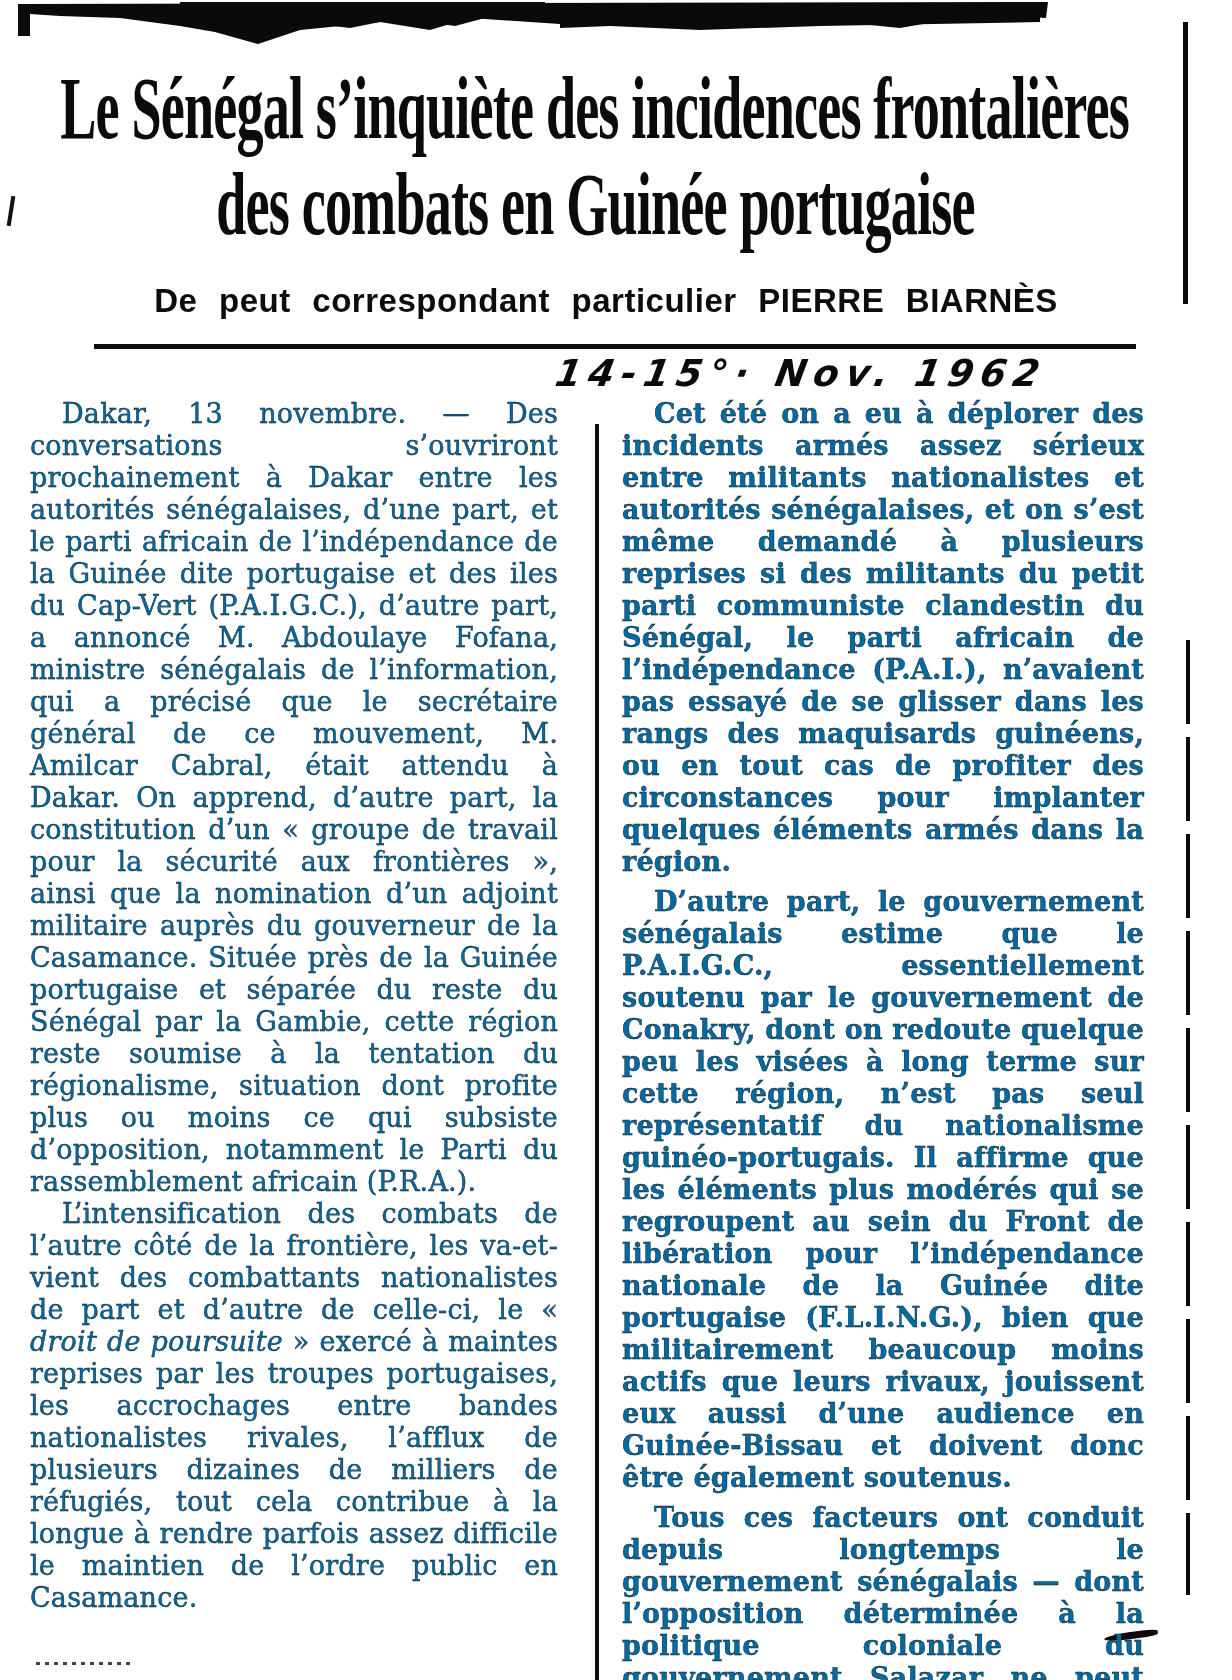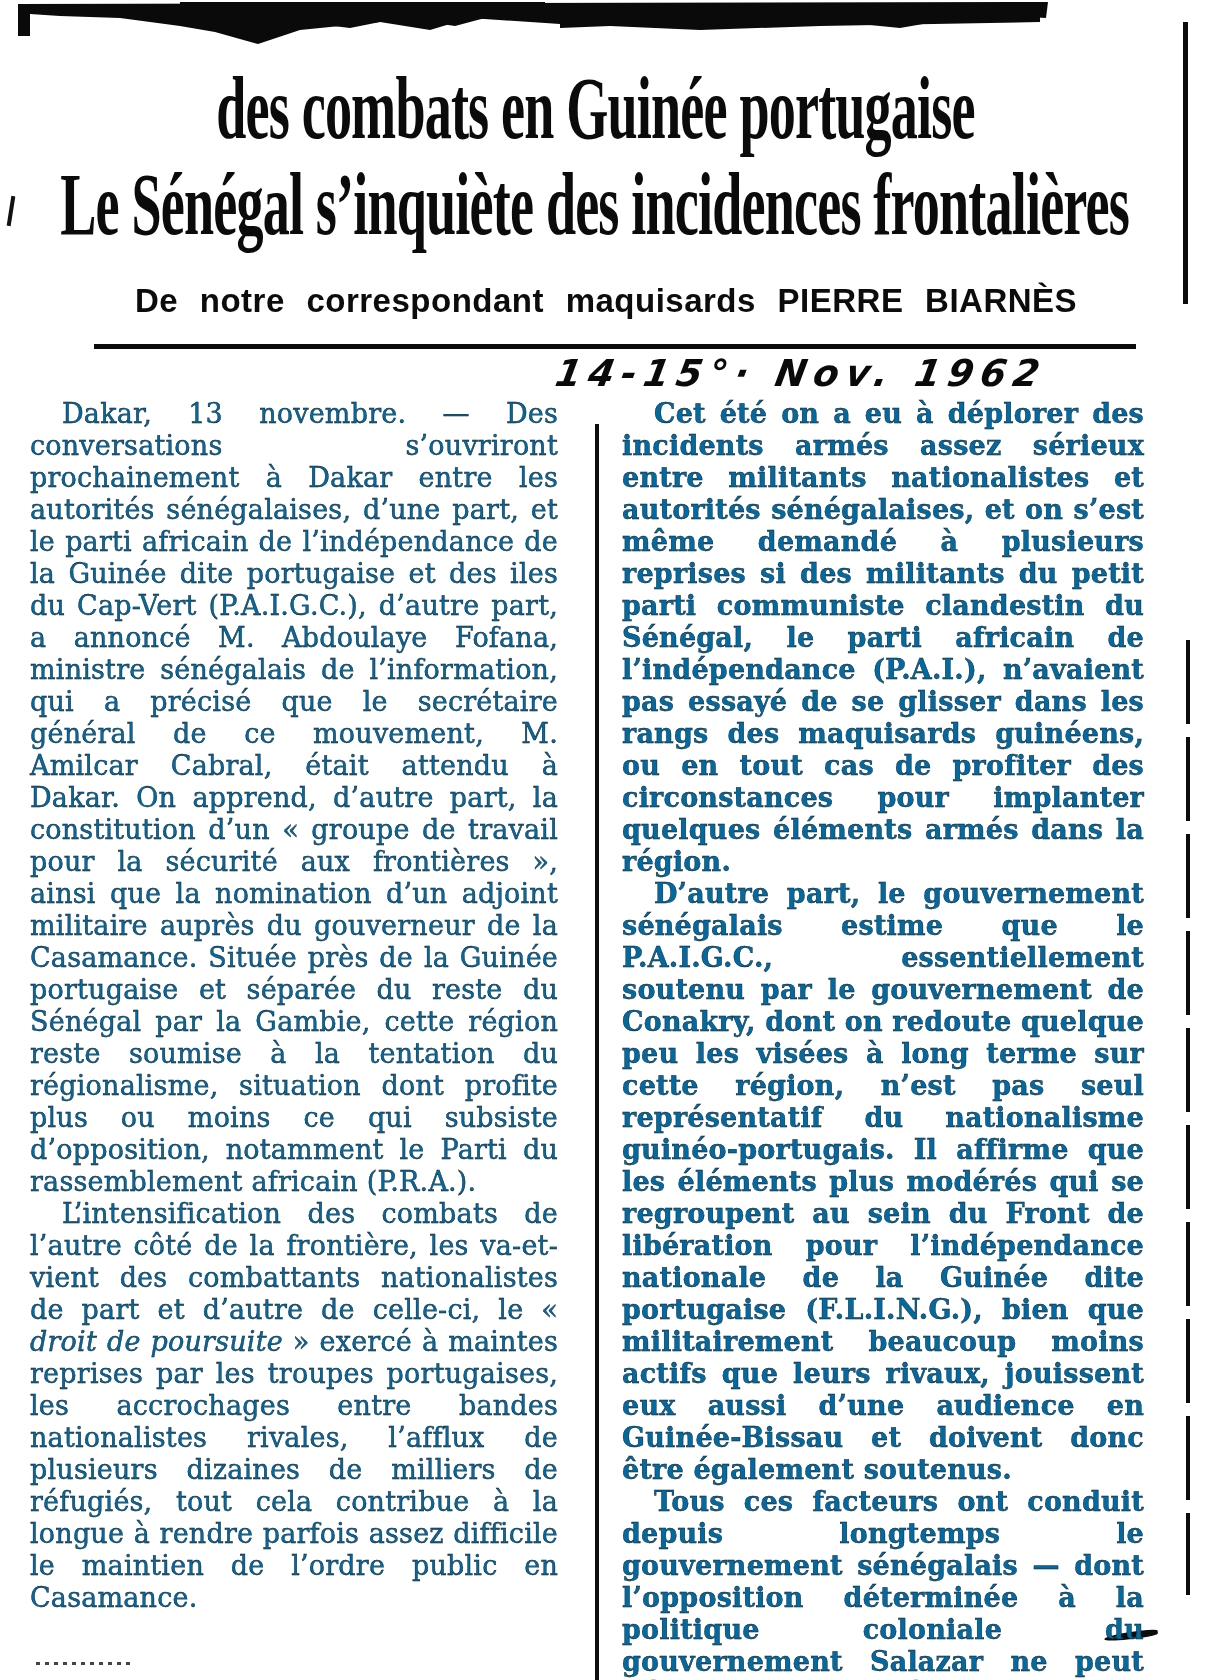--- a/index.html
+++ b/index.html
@@ -90,21 +90,21 @@
     font-size: 27px; line-height: 32px;
     text-align: justify;
     color: #0369a1;
     letter-spacing: 0.2px;
     -webkit-text-stroke: 0.4px #101010;
   }
   .col-left  { left: 30px;  width: 528px; }
   .col-right { left: 622px; width: 522px; font-weight: bold; }
   .para { margin: 0; text-indent: 32px; }
   .col-left .para + .para { }
-  .col-right .para + .para { margin-top: 0; }
+  .col-right .para + .para { margin-top: 8px; }
   .it { font-style: italic; }
 
   .column-divider {
     position: absolute; left: 595px; top: 424px; width: 4px; height: 1256px;
     background: #0d0d0d;
   }
 </style>
 </head>
 <body>
 
@@ -117,28 +117,28 @@
   </svg>
 
   <div class="headline-right-rule"></div>
   <div class="body-right-rule"></div>
   <div class="left-margin-tick"></div>
   <div class="bottom-dotted-line"></div>
   <div class="pen-swoosh"></div>
 
   <div class="headline">
     <div class="hl-line">
-      <span class="hl-text">des combats en Guinée portugaise</span>
+      <span class="hl-text">Le Sénégal s’inquiète des incidences frontalières</span>
     </div>
     <div class="hl-line">
-      <span class="hl-text">Le Sénégal s’inquiète des incidences frontalières</span>
+      <span class="hl-text">des combats en Guinée portugaise</span>
     </div>
   </div>
 
-  <div class="byline">De notre correspondant maquisards PIERRE BIARNÈS</div>
+  <div class="byline">De peut correspondant particulier PIERRE BIARNÈS</div>
   <div class="byline-rule"></div>
 
   <div class="handwritten-date">14-15°· Nov. 1962</div>
 
   <div class="col col-left">
       <p class="para"><span>Dakar, 13 novembre. — Des conversations s’ouvriront prochainement à Dakar entre les autorités sénégalaises, d’une part, et le parti africain de l’indépendance de la Guinée dite portugaise et des iles du Cap-Vert (P.A.I.G.C.), d’autre part, a annoncé M. Abdoulaye Fofana, ministre sénégalais de l’information, qui a précisé que le secrétaire général de ce mouvement, M. Amilcar Cabral, était attendu à Dakar. On apprend, d’autre part, la constitution d’un « groupe de travail pour la sécurité aux frontières », ainsi que la nomination d’un adjoint militaire auprès du gouverneur de la Casamance. Située près de la Guinée portugaise et séparée du reste du Sénégal par la Gambie, cette région reste soumise à la tentation du régionalisme, situation dont profite plus ou moins ce qui subsiste d’opposition, notamment le Parti du rassemblement africain (P.R.A.).</span></p>
       <p class="para"><span>L’intensification des combats de l’autre côté de la frontière, les va-et-vient des combattants nationalistes de part et d’autre de celle-ci, le « </span><span class="it">droit de poursuite</span><span> » exercé à maintes reprises par les troupes portugaises, les accrochages entre bandes nationalistes rivales, l’afflux de plusieurs dizaines de milliers de réfugiés, tout cela contribue à la longue à rendre parfois assez difficile le maintien de l’ordre public en Casamance.</span></p>
     </div>
   <div class="column-divider"></div>
   <div class="col col-right">

